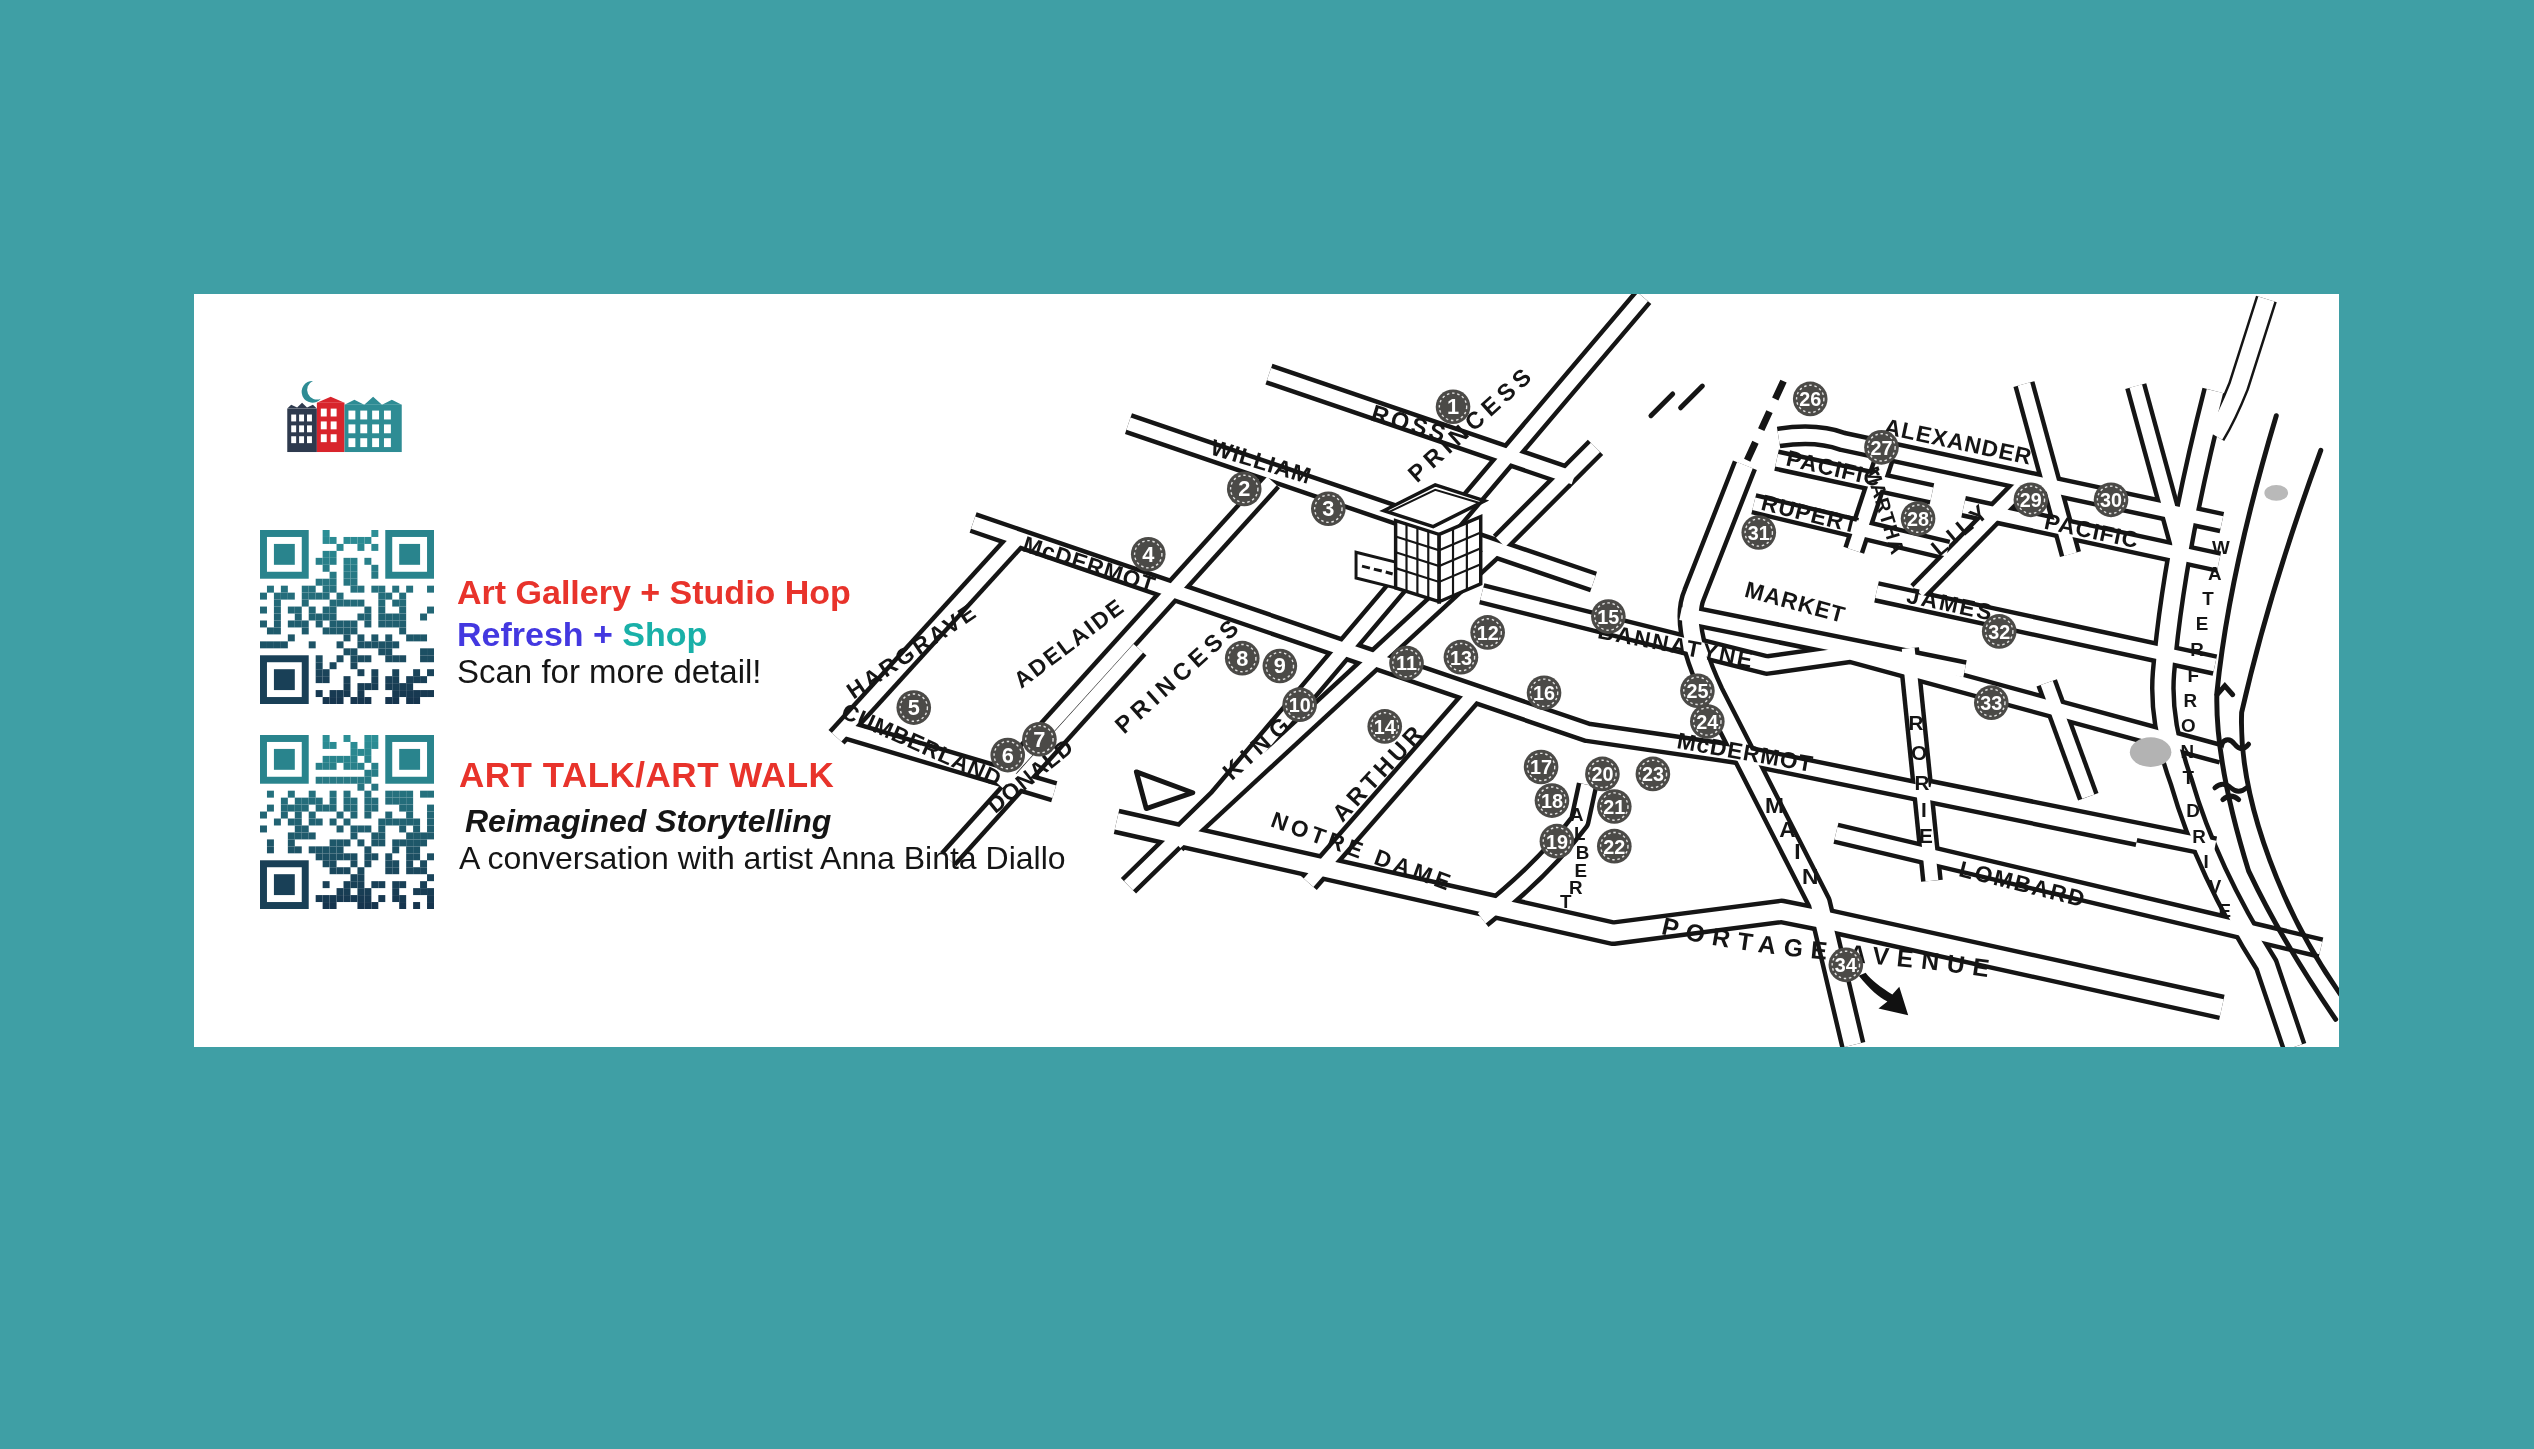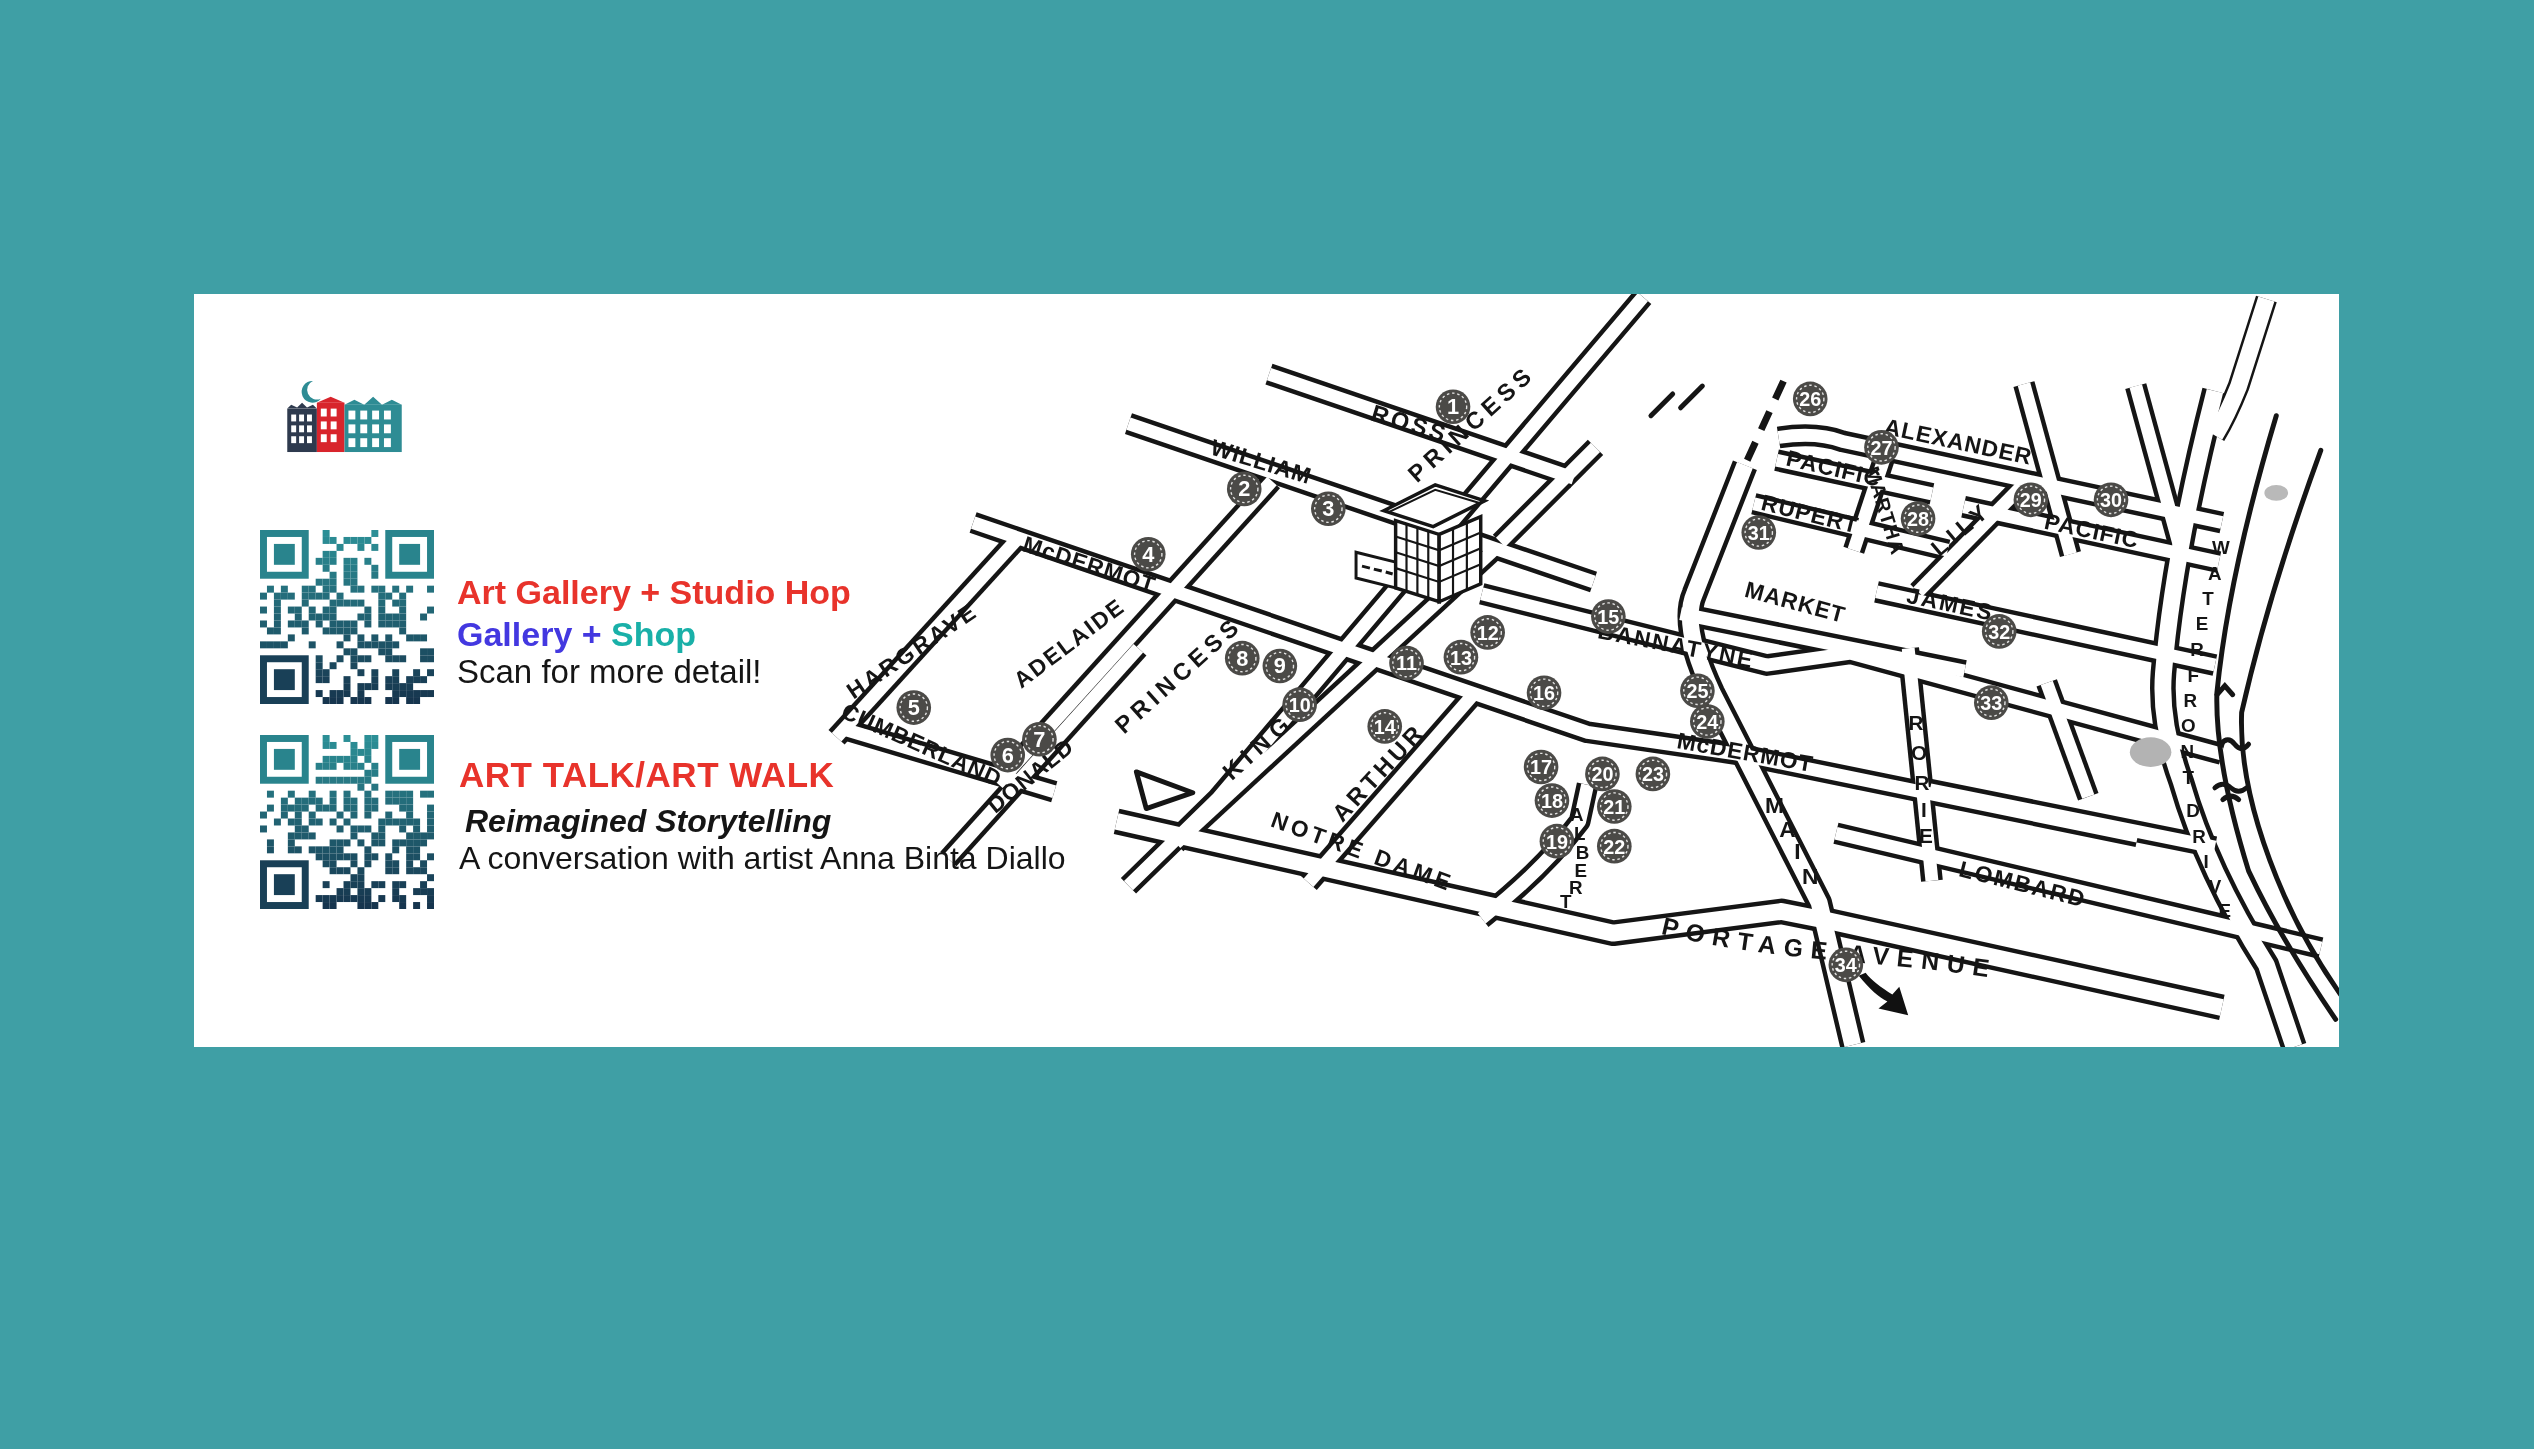--- a/index.html
+++ b/index.html
@@ -640,21 +640,21 @@
         <rect x="126" y="0" width="49" height="49" fill="#29848d"></rect>
         <rect x="133" y="7" width="35" height="35" fill="#ffffff"></rect>
         <rect x="140" y="14" width="21" height="21" fill="#29848d"></rect>
         <rect x="0" y="126" width="49" height="49" fill="#194057"></rect>
         <rect x="7" y="133" width="35" height="35" fill="#ffffff"></rect>
         <rect x="14" y="140" width="21" height="21" fill="#194057"></rect>
       </svg>
   </div>
   <div class="abs tline l-red" style="left: 263px; top: 279px; color: rgb(232, 51, 43);">Art Gallery + Studio Hop</div>
   <div class="abs tline" style="left:263px;top:321px;">
-    <span class="l-blue" style="color: rgb(67, 56, 224);">Gallery  + </span><span class="l-teal" style="color: rgb(25, 176, 168);"> Shop</span>
+    <span class="l-blue" style="color: rgb(67, 56, 224);">Refresh  + </span><span class="l-teal" style="color: rgb(25, 176, 168);"> Shop</span>
   </div>
   <div class="abs tline l-black" style="left:263px;top:359px;">Scan for more detail!</div>
 
   <div class="abs qr" style="left:66px;top:439px;height:178px;">
     <svg class="qr-svg" viewBox="0 0 175 175">
         <rect x="0" y="0" width="175" height="175" fill="#ffffff"></rect>
         <rect x="63" y="0" width="7" height="7" fill="#2c8f96"></rect>
         <rect x="84" y="0" width="7" height="7" fill="#2c8f96"></rect>
         <rect x="105" y="0" width="7" height="7" fill="#2c8f96"></rect>
         <rect x="112" y="0" width="7" height="7" fill="#2c8f96"></rect>

